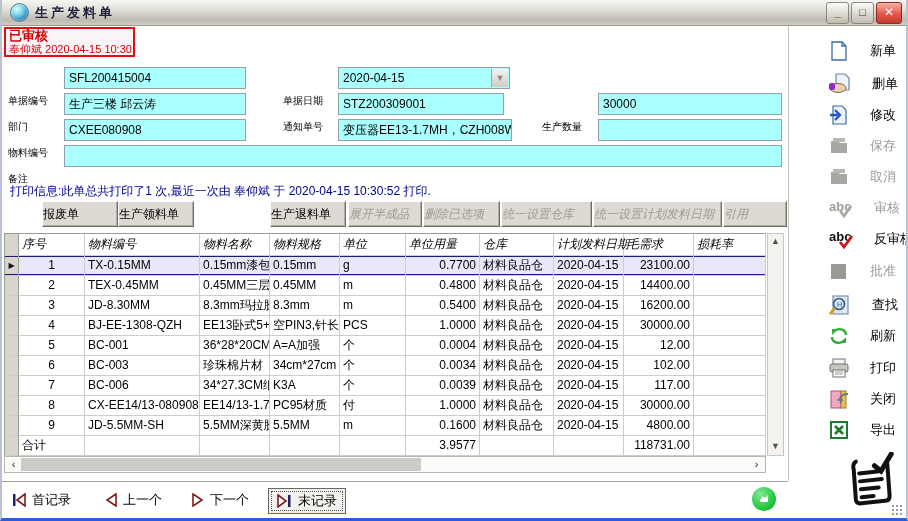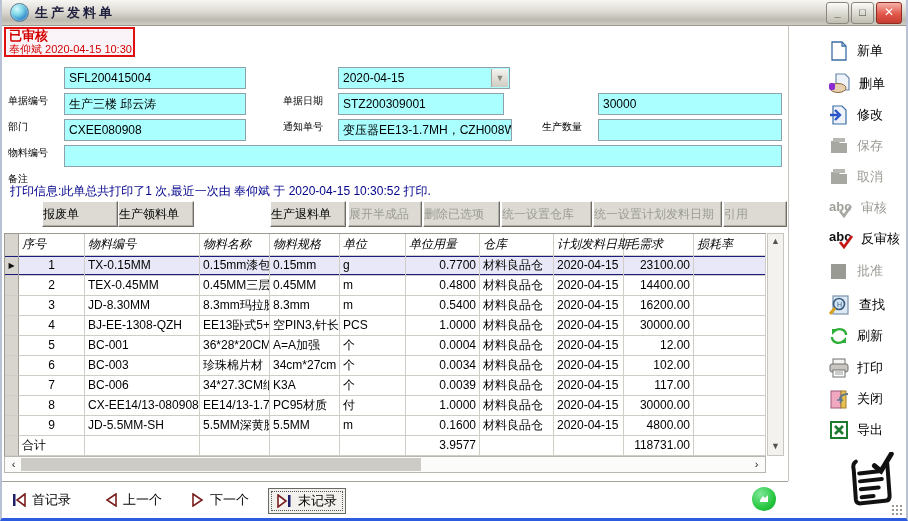--- a/index.html
+++ b/index.html
@@ -29,21 +29,21 @@
          font-size:12px;line-height:20px;padding:0 4px;white-space:nowrap;overflow:hidden;color:#000;}
   .combo-btn{position:absolute;right:1px;top:1px;width:16px;height:18px;
              background:linear-gradient(#f4f3f0,#cfccc2);border-left:1px solid #a8a69c;
              text-align:center;font-size:9px;line-height:18px;color:#8a887e;}
   
   .printinfo{position:absolute;left:8px;top:183px;font-size:12px;color:#00008b;white-space:nowrap;}
   
   .tbtn{position:absolute;top:201px;height:26px;background:#dcdad2;
         border:1px solid;border-color:#ffffff #6e6c64 #6e6c64 #ffffff;box-shadow:inset -1px -1px 0 #b0aea6;
         font-size:12px;color:#000;text-align:left;line-height:24px;box-sizing:border-box;white-space:nowrap;overflow:hidden;}
-  .tbtn.disabled{color:#9b9b95;}
+  .tbtn.disabled{color:#9b9b95;font-style:italic;}
   
   .grid{position:absolute;left:2px;top:233px;width:762px;border-top:1px solid #9c9c94;border-left:1px solid #9c9c94;box-sizing:border-box;background:#fff;}
   .trow{display:flex;height:20px;}
   .hrow{height:22px;}
   .tcell{box-sizing:border-box;border-right:1px solid #cfcdc5;border-bottom:1px solid #cfcdc5;
          font-size:12px;line-height:19px;padding:0 3px;white-space:nowrap;overflow:hidden;color:#000;}
   .hrow .tcell{line-height:21px;text-align:left;font-style:italic;}
   .gut{width:14px;background:#d8d5ce;border-right:1px solid #9c9c94;padding:0;text-align:center;font-size:8px;line-height:20px;color:#111;}
   .c0{width:66px;text-align:center;}
   .c1{width:115px;}
@@ -66,21 +66,21 @@
   .hscroll{position:absolute;left:2px;top:456px;width:762px;height:17px;background:#fbfbfa;border:1px solid #b8b6ae;box-sizing:border-box;}
   .hthumb{position:absolute;left:16px;top:1px;width:400px;height:13px;background:#cccbc6;}
   .harrow{position:absolute;top:0;width:15px;height:15px;text-align:center;font-size:11px;line-height:14px;color:#222;}
   
   .navsep{position:absolute;left:0;top:481px;width:786px;height:1px;background:#a3a199;}
   .navbtn{position:absolute;top:488px;height:24px;display:flex;align-items:center;gap:6px;font-size:13px;color:#000;}
   .navbtn svg{display:block;}
   .navbtn.focused{border:1px solid #6a6a64;background:#f2f1ed;padding:0 8px;box-shadow:inset 0 0 0 2px #f2f1ed,inset 0 0 0 3px rgba(0,0,0,.0);}
   .navbtn.focused .dots{position:absolute;inset:2px;border:1px dotted #555;pointer-events:none;}
   
-  .side-btn{position:absolute;left:826px;display:flex;align-items:center;gap:7px;font-size:13px;color:#000;cursor:default;}
+  .side-btn{position:absolute;left:826px;display:flex;align-items:center;gap:20px;font-size:13px;color:#000;cursor:default;}
   .side-btn .lbl{white-space:nowrap;}
   .side-btn.disabled{color:#9a9a94;}
   .panelline{position:absolute;left:786px;top:26px;width:1px;height:455px;background:#c6c4bc;}
   .greenball{position:absolute;left:750px;top:487px;width:24px;height:24px;border-radius:50%;
              background:radial-gradient(circle at 35% 30%,#7fe89a,#27c840 60%,#13a12c);}
   .greenball svg{position:absolute;left:5px;top:5px;}
   .grip{position:absolute;right:3px;bottom:2px;width:12px;height:12px;
         background-image:radial-gradient(#9a9890 1px,transparent 1.2px);background-size:4px 4px;}
 </style>
 </head>

